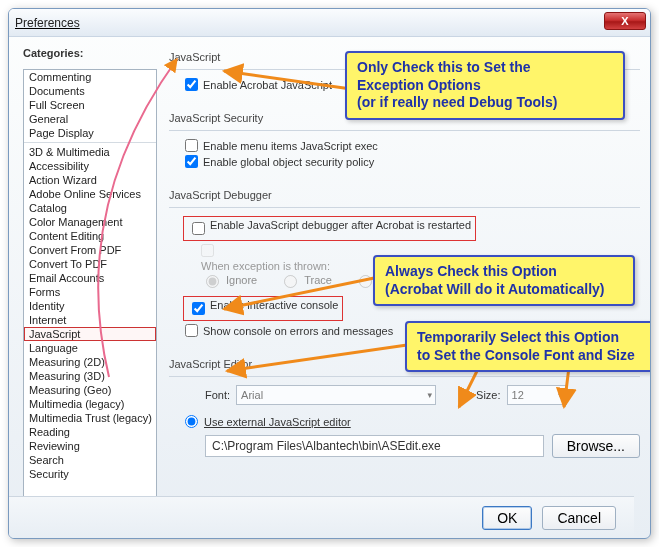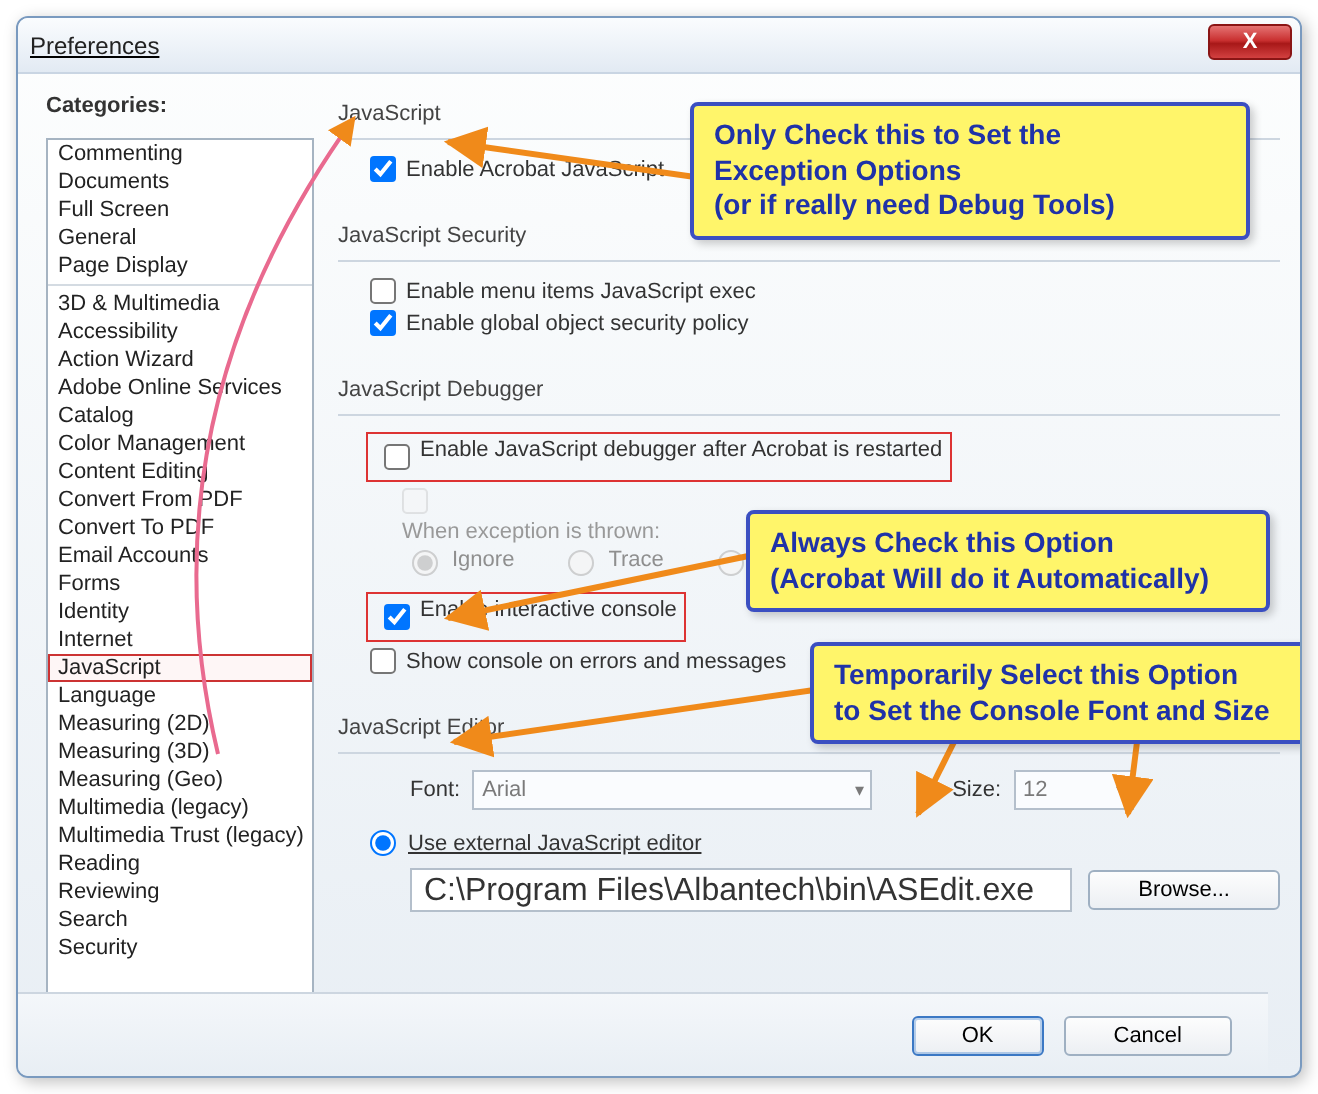--- a/index.html
+++ b/index.html
@@ -55,22 +55,22 @@
 .chk.dim input { opacity: .55; }
 .redbox { border: 1px solid #d33; padding: 2px 4px; display: inline-flex; }
 .radios { margin-left: 32px; color: #8f8f8f; display: flex; gap: 22px; }
 .radios span { display: inline-flex; align-items: center; gap: 4px; }
 .radioline { display: flex; align-items: center; gap: 6px; margin: 4px 0 6px 16px; }
 .radioline input { margin: 0; }
 .fontrow { display: flex; align-items: center; gap: 6px; margin: 6px 0 10px 36px; }
 .combo { display: inline-flex; align-items: center; border: 1px solid #b4bfcb; background: #fafcfe; height: 20px; padding: 0 4px; min-width: 60px; color: #7a7a7a; position: relative; }
 .combo .arrow { position: absolute; right: 3px; color: #7a7a7a; font-size: 9px; }
 .pathrow { display: flex; align-items: center; gap: 8px; margin-left: 36px; }
-.pathbox { flex: 1; border: 1px solid #b4bfcb; background: #fff; height: 22px; padding: 2px 6px; font-size: 16px; color: #333; display: flex; }
-.btn { background: linear-gradient(#fdfdfd,#eceff3); border: 1px solid #9fb0c2; border-radius: 3px; padding: 3px 24px; font-size: 11px; cursor: default; }
+.pathbox { flex: 1; border: 1px solid #b4bfcb; background: #fff; height: 22px; padding: 2px 6px; font-size: 12px; color: #333; display: flex; align-items: center; }
+.btn { background: linear-gradient(#fdfdfd,#eceff3); border: 1px solid #9fb0c2; border-radius: 3px; padding: 3px 14px; font-size: 14px; cursor: default; }
 .footer { position: absolute; left: 0; right: 16px; bottom: 0; height: 42px; border-top: 1px solid #cdd6e0; display: flex; justify-content: flex-end; align-items: center; gap: 10px; padding-right: 18px; background: linear-gradient(#f4f7fa,#e8eef4); }
 .footer .btn.ok { border-color: #3b78c4; box-shadow: 0 0 0 1px rgba(80,140,210,.4) inset; }
 .callout { position: absolute; background: #fff56a; border: 2px solid #3b4fc1; border-radius: 4px; padding: 6px 10px; font-size: 14px; font-weight: bold; color: #1f32a8; line-height: 1.25; z-index: 50; box-shadow: 2px 2px 4px rgba(0,0,0,.2); }
 svg.anno { position: absolute; left: 0; top: 0; pointer-events: none; z-index: 45; }
 .sub-dim { margin-left: 32px; color: #999; font-size: 11px; margin-top: 2px; }
 </style>
 </head>
 <body>
 
 <div class="window">

